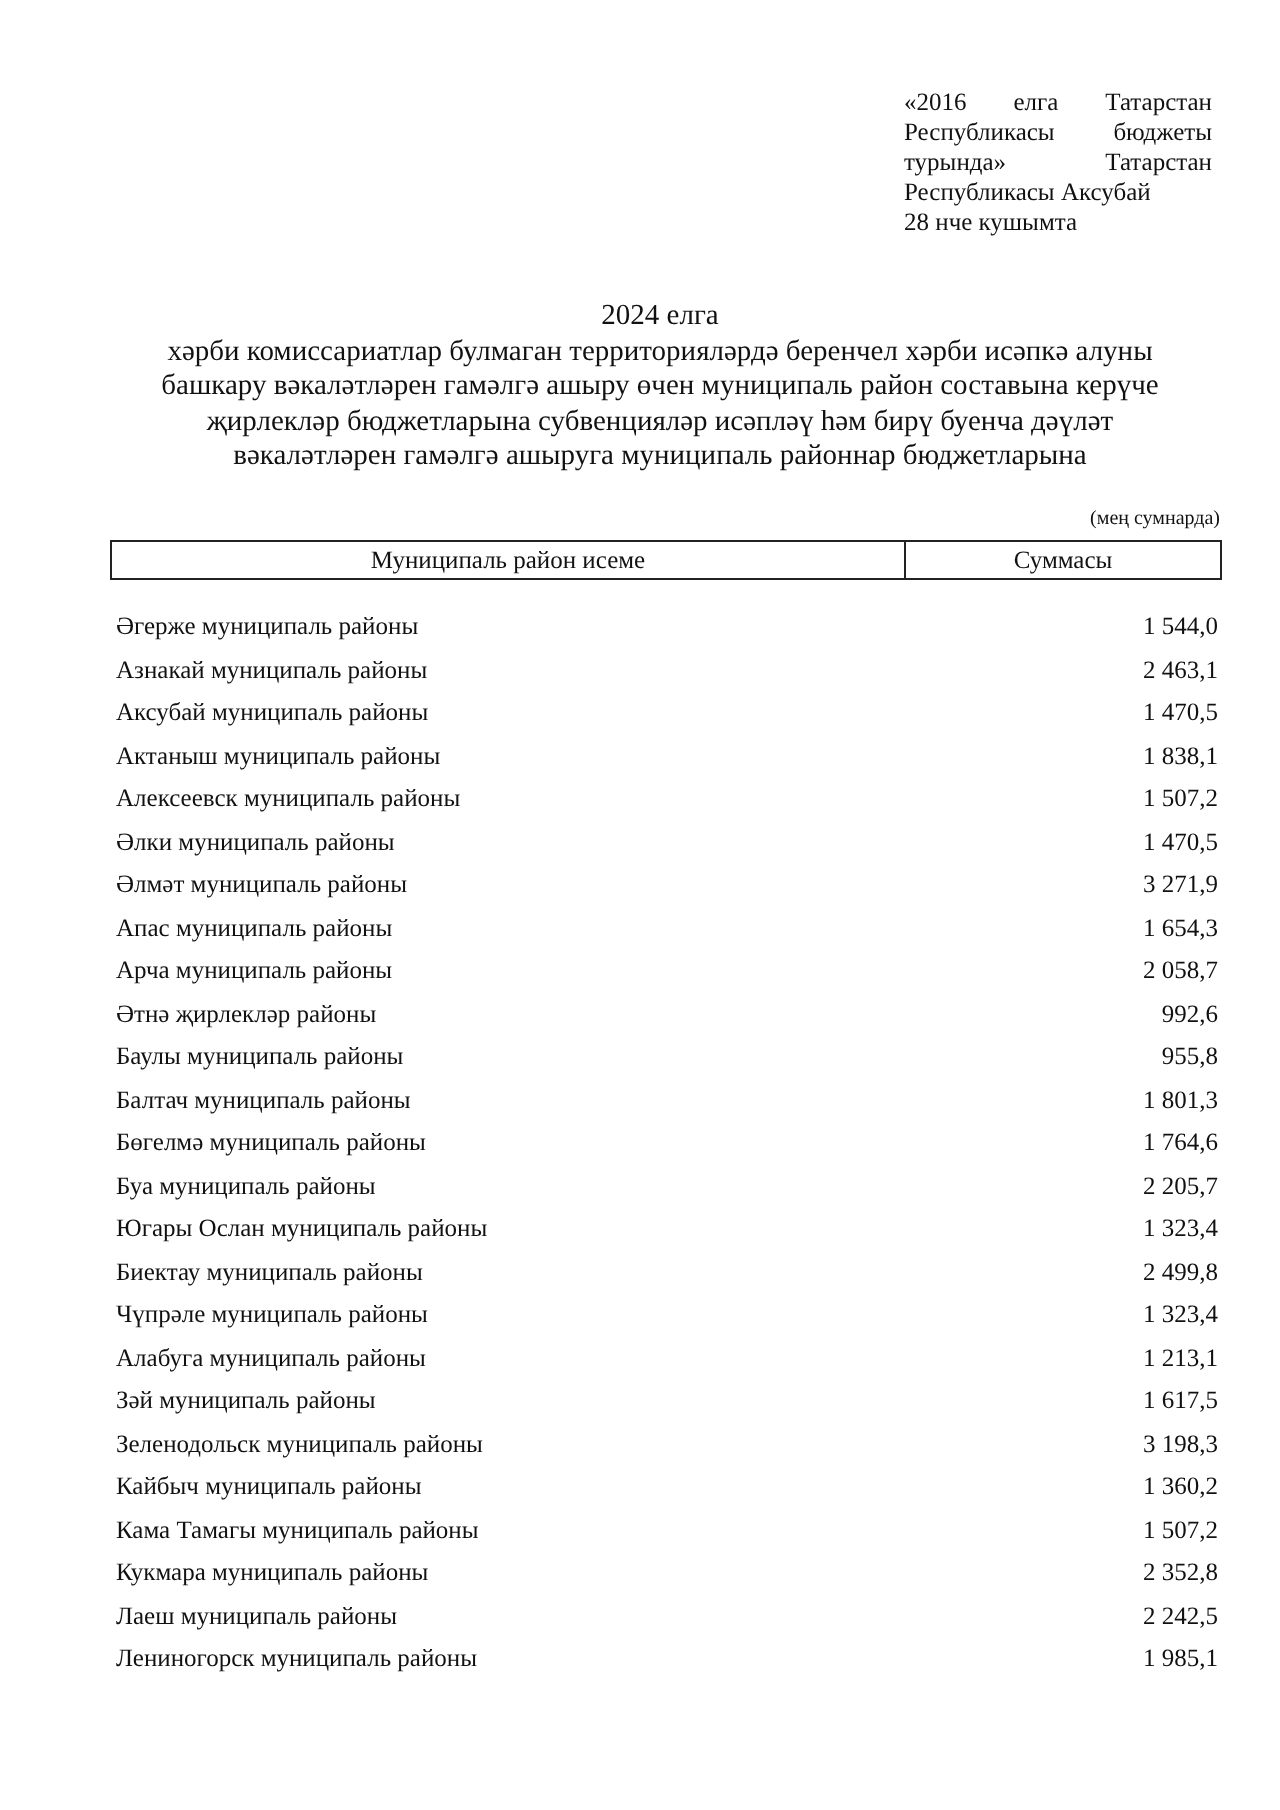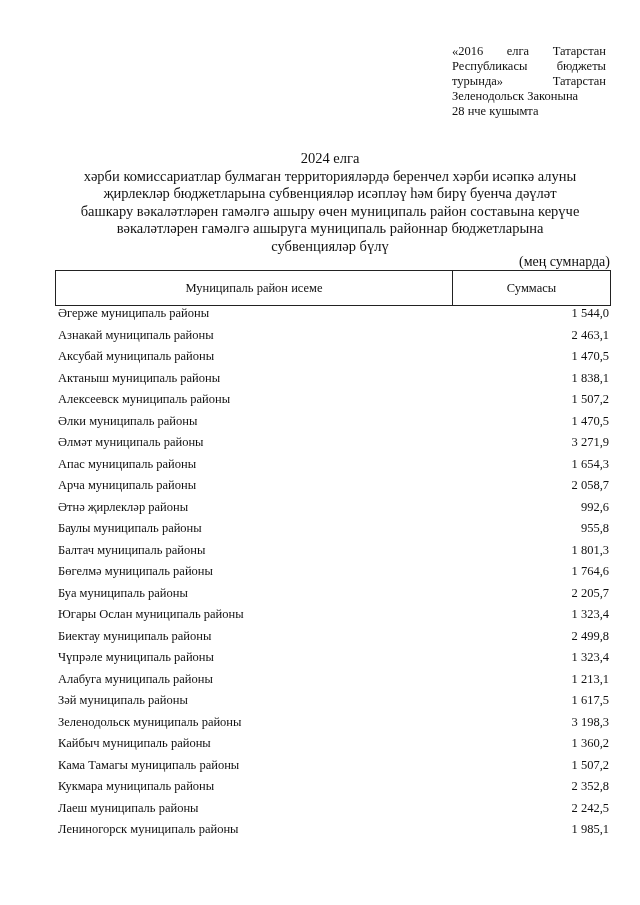--- a/index.html
+++ b/index.html
@@ -13,24 +13,24 @@
       font-size: 12.5px; line-height: 15px;
     }
     .appendix .jline { display: flex; justify-content: space-between; }
     .appendix .line { display: block; }
     .title-block {
       position: absolute; left: 40px; top: 150px; width: 580px;
       text-align: center; font-size: 14.5px; line-height: 17.5px;
     }
     .units {
       position: absolute; right: 30px; top: 254px;
-      font-size: 14px;
+      font-size: 10px;
     }
     .table-header {
-      position: absolute; left: 55px; top: 270px; width: 556px; height: 36px;
+      position: absolute; left: 55px; top: 270px; width: 556px; height: 20px;
       border: 1px solid #222; box-sizing: border-box; display: flex;
     }
     .table-header .col-name {
       width: 396px; border-right: 1px solid #222; display: flex;
       align-items: center; justify-content: center; font-size: 12.5px;
     }
     .table-header .col-sum {
       flex: 1; display: flex; align-items: center; justify-content: center;
       font-size: 12.5px;
     }
@@ -51,31 +51,30 @@
     <span>Татарстан</span>
   </span>
   <span class="jline">
     <span>Республикасы</span>
     <span>бюджеты</span>
   </span>
   <span class="jline">
     <span>турында»</span>
     <span>Татарстан</span>
   </span>
-  <span class="line">Зеленодольск Законына</span>
+  <span class="line">Республикасы Аксубай</span>
   <span class="line">28 нче кушымта</span>
 </div>
 
 <div class="title-block">
   <div>2024 елга</div>
   <div>хәрби комиссариатлар булмаган территорияләрдә беренчел хәрби исәпкә алуны</div>
+  <div>башкару вәкаләтләрен гамәлгә ашыру өчен муниципаль район составына керүче</div>
   <div>җирлекләр бюджетларына субвенцияләр исәпләү һәм бирү буенча дәүләт</div>
-  <div>башкару вәкаләтләрен гамәлгә ашыру өчен муниципаль район составына керүче</div>
   <div>вәкаләтләрен гамәлгә ашыруга муниципаль районнар бюджетларына</div>
-  <div>субвенцияләр бүлү</div>
 </div>
 
 <div class="units">(мең сумнарда)</div>
 
 <div class="table-header">
   <div class="col-name">Муниципаль район исеме</div>
   <div class="col-sum">Суммасы</div>
 </div>
 
 <div class="rows">

